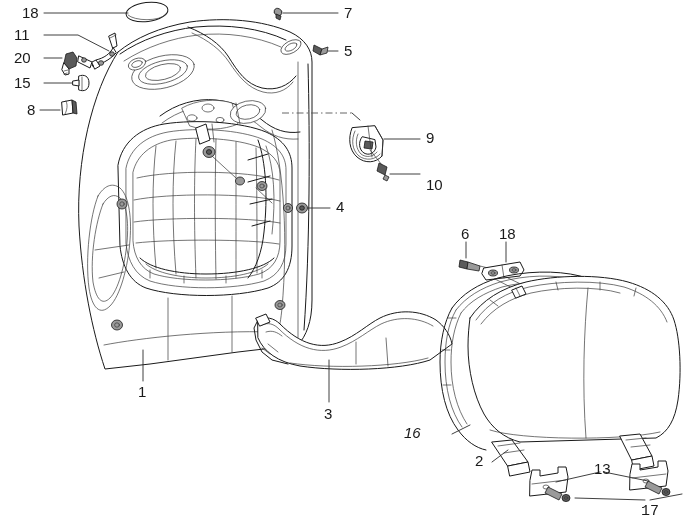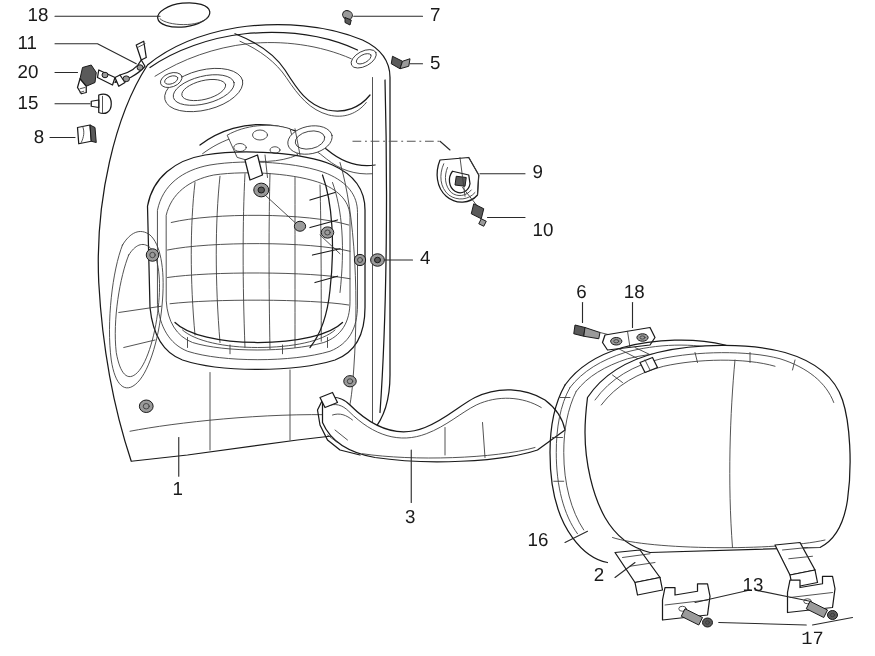--- a/index.html
+++ b/index.html
@@ -377,18 +377,18 @@
   <div class="callout-label" style="left:27px;  top:102px;">8</div>
   <div class="callout-label" style="left:344px; top:5px;">7</div>
   <div class="callout-label" style="left:344px; top:43px;">5</div>
   <div class="callout-label" style="left:426px; top:130px;">9</div>
   <div class="callout-label" style="left:426px; top:177px;">10</div>
   <div class="callout-label" style="left:336px; top:199px;">4</div>
   <div class="callout-label" style="left:461px; top:226px;">6</div>
   <div class="callout-label" style="left:499px; top:226px;">18</div>
   <div class="callout-label" style="left:138px; top:384px;">1</div>
   <div class="callout-label" style="left:324px; top:406px;">3</div>
-  <div class="callout-label" style="left:422px; top:425px;">16</div>
+  <div class="callout-label" style="left:404px; top:425px;font-style:italic;">16</div>
   <div class="callout-label" style="left:475px; top:453px;">2</div>
   <div class="callout-label" style="left:594px; top:461px;">13</div>
   <div class="callout-label" style="left:641px; top:504px;font-family:Liberation Mono, monospace;">17</div>
 
 </div>
 
 </body></html>

